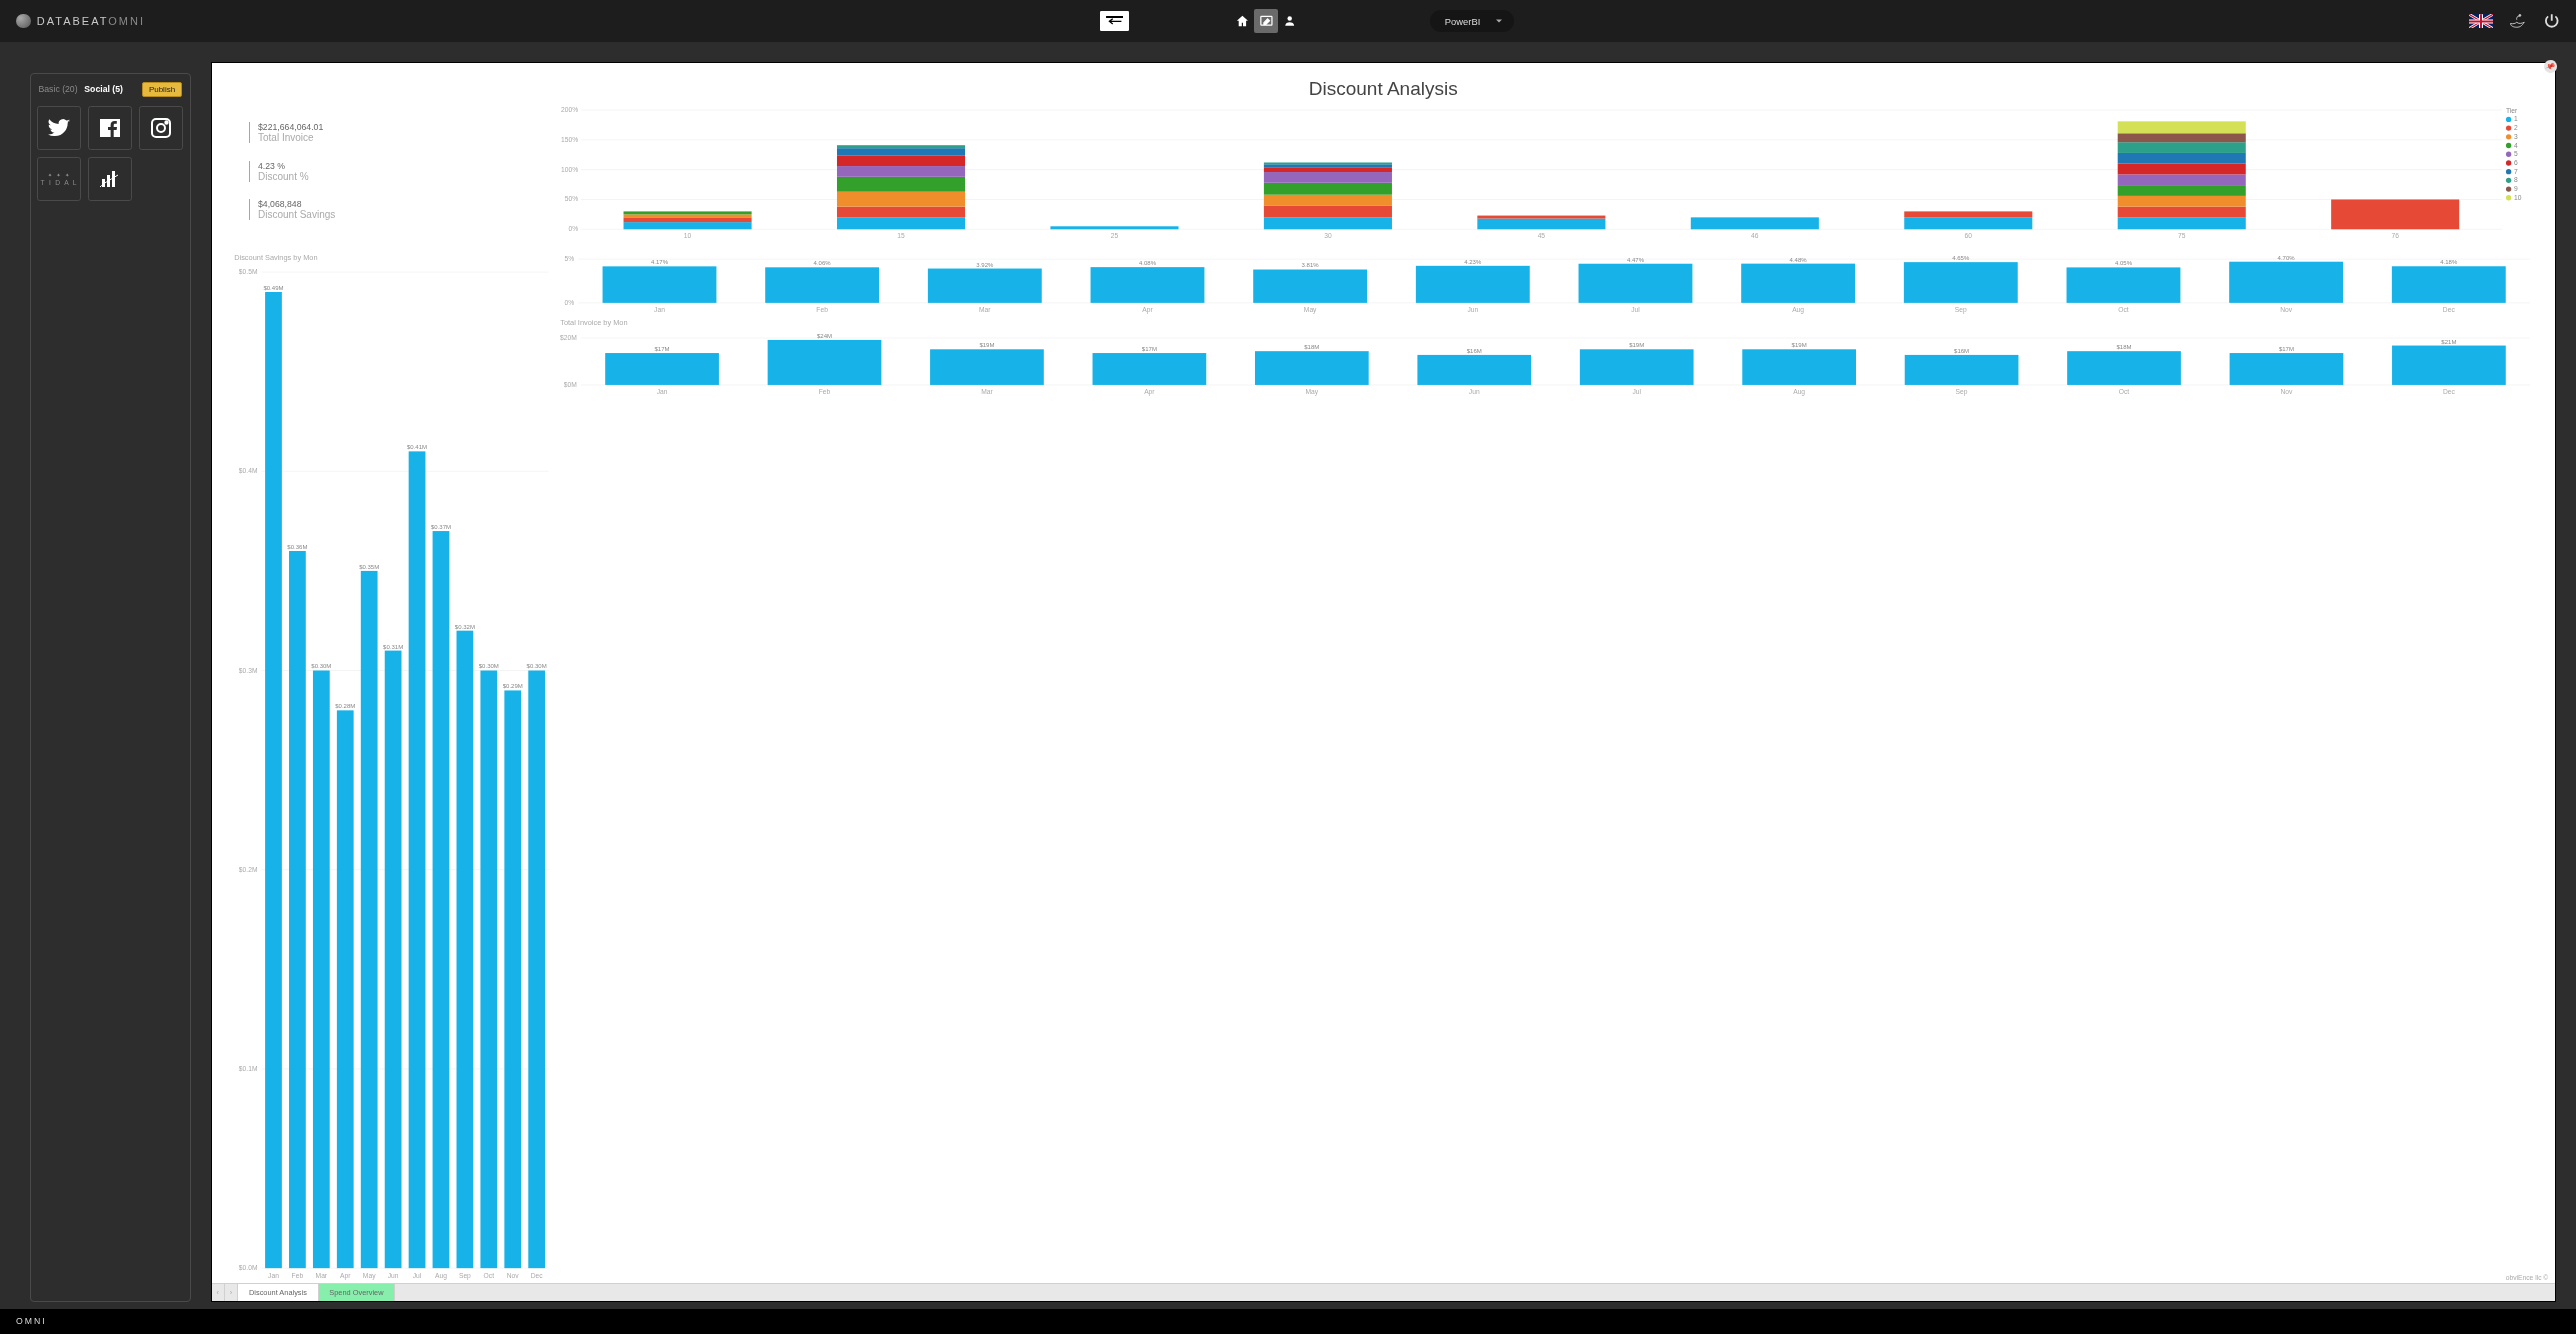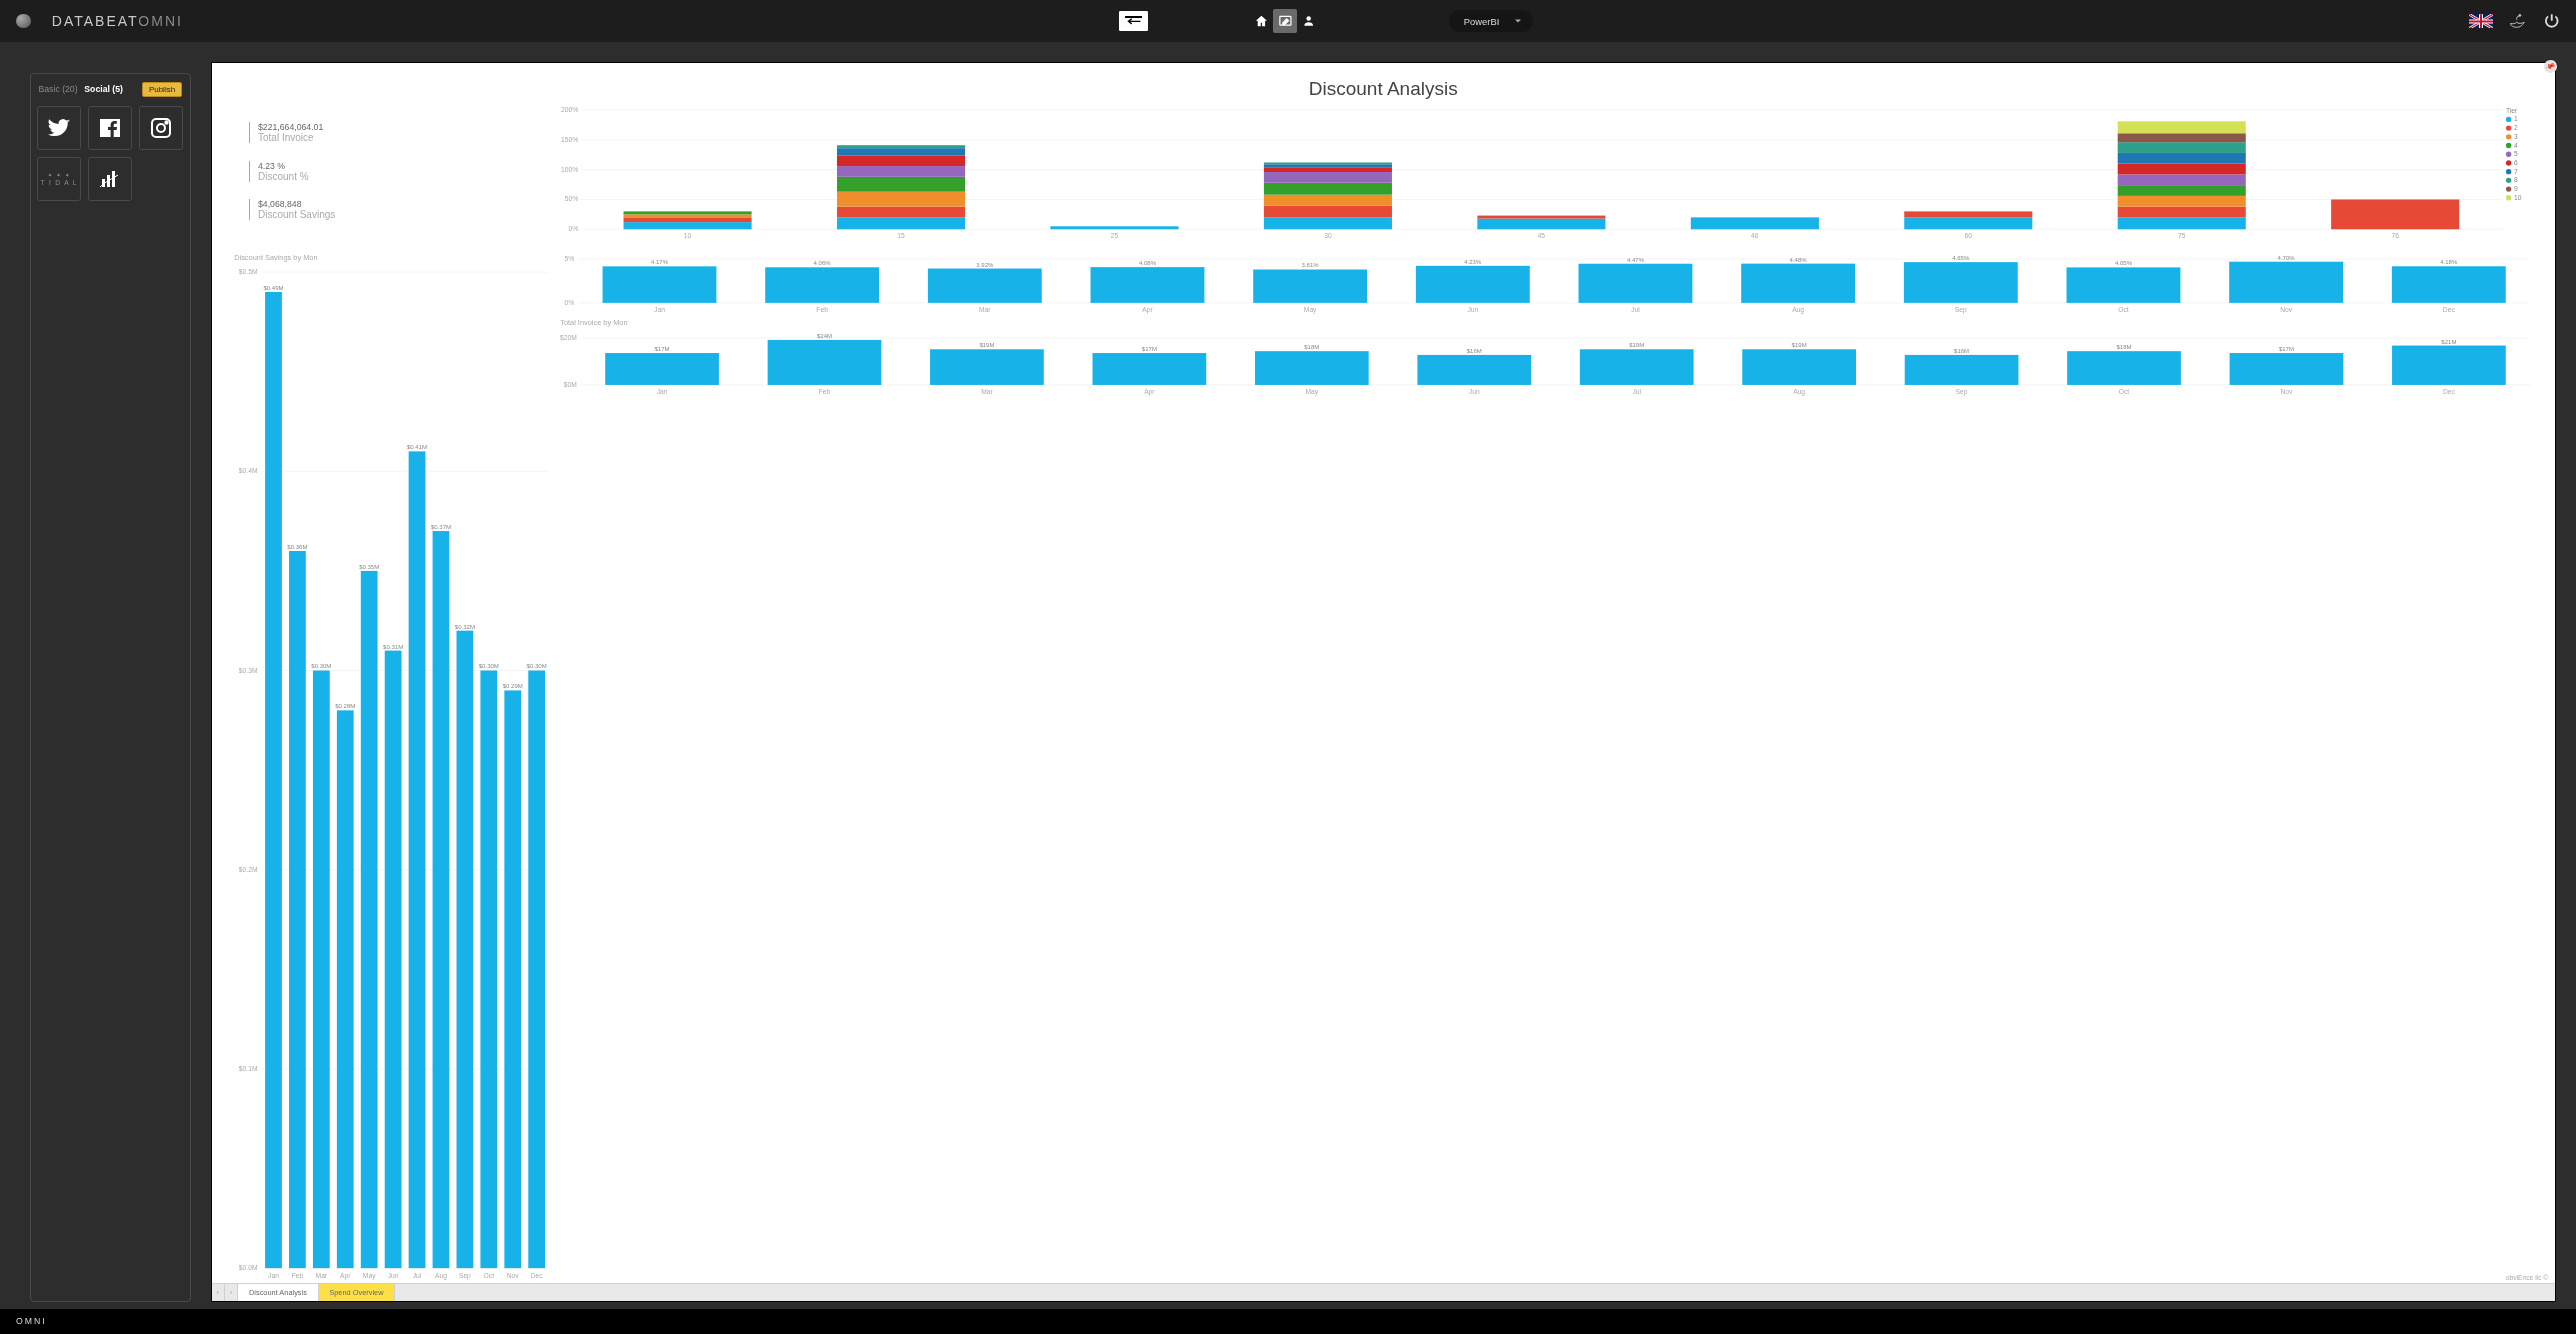--- a/index.html
+++ b/index.html
@@ -11,21 +11,21 @@
     --text-light:#e4e4e4;
     --text-dim:#9a9a9a;
     --accent:#17b2e7;
     --yellow:#e7b93c;
   }
   *{box-sizing:border-box;}
   html,body{margin:0;padding:0;width:100%;height:100%;background:#2d2d2d;font-family:"Segoe UI",Arial,sans-serif;color:var(--text-light);overflow:hidden;}
   body{display:flex;flex-direction:column;}
   
   .topbar{height:var(--topbar-h);background:var(--bg-dark);display:flex;align-items:center;padding:0 16px;}
-  .logo{display:flex;align-items:center;gap:21px;font-size:14px;letter-spacing:2px;color:#c9c9c9;}
+  .logo{display:flex;align-items:center;gap:6px;font-size:11px;letter-spacing:2px;color:#c9c9c9;}
   .logo-icon{width:14.8px;height:14.8px;border-radius:50%;background:radial-gradient(circle at 30% 30%,#aaa,#555);}
   .topbar-center{flex:1;display:flex;justify-content:center;align-items:center;gap:0;}
   .back-btn{width:29.5px;height:20px;background:#fff;border-radius:1.3px;display:flex;align-items:center;justify-content:center;margin-right:101px;}
   .icon-btn{width:24px;height:24px;display:flex;align-items:center;justify-content:center;border-radius:2px;}
   .icon-btn.active{background:#6a6a6a;}
   .app-select{margin-left:128px;background:#151515;border-radius:13.4px;padding:5.4px 34px 5.4px 14.8px;display:flex;align-items:center;font-size:9.4px;color:#ddd;position:relative;}
   .app-select::after{content:"";position:absolute;right:12px;top:50%;border-left:3.4px solid transparent;border-right:3.4px solid transparent;border-top:3.4px solid #aaa;transform:translateY(-50%);}
   .topbar-right{display:flex;align-items:center;gap:14.8px;}
   .flag{width:24px;height:14.8px;}
   
@@ -54,21 +54,21 @@
   .bar-lbl{font-size:9px;fill:#888;text-anchor:middle;}
   .tick{font-size:10px;fill:#aaa;}
   .grid-line{stroke:#ddd;stroke-width:0.5;}
   .legend{font-size:10px;fill:#888;}
   
   .right-col{display:flex;flex-direction:column;gap:1.3px;overflow:hidden;}
   .mini-chart{flex:0 0 auto;}
   
   .report-tabs{height:17.5px;background:#e8e8e8;display:flex;align-items:stretch;font-size:7.4px;color:#666;border-top:0.7px solid #d0d0d0;}
   .rt-nav{width:13.4px;display:flex;align-items:center;justify-content:center;color:#aaa;border-right:0.7px solid #d0d0d0;}
-  .rt-tab{padding:0 10.7px;display:flex;align-items:center;border-right:0.7px solid #d0d0d0;background:#fde047;}
+  .rt-tab{padding:0 10.7px;display:flex;align-items:center;border-right:0.7px solid #d0d0d0;background:#86efac;}
   .rt-tab.active{background:#fff;}
   .report-copyright{position:absolute;right:6.7px;bottom:20px;font-size:6.7px;color:#aaa;}
   
   .footer{height:var(--footer-h);background:#000;display:flex;align-items:center;padding:0 16px;font-size:8.7px;letter-spacing:2px;color:#ddd;}
 </style>
 </head>
 <body>
 
 <div class="topbar">
   <div class="logo">

